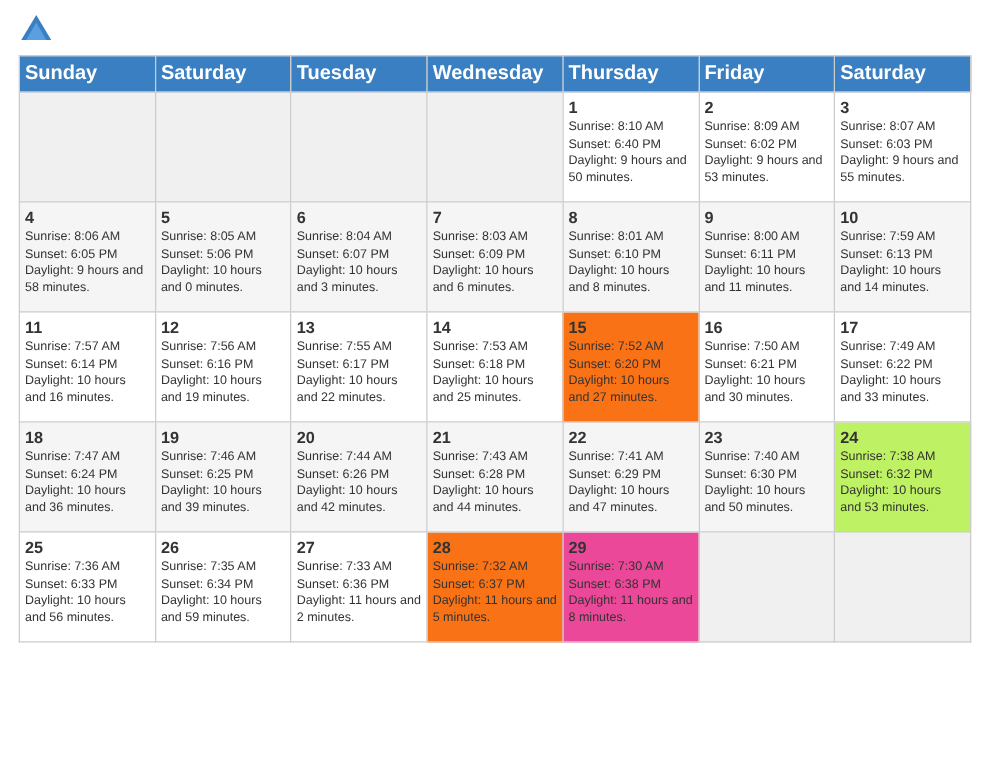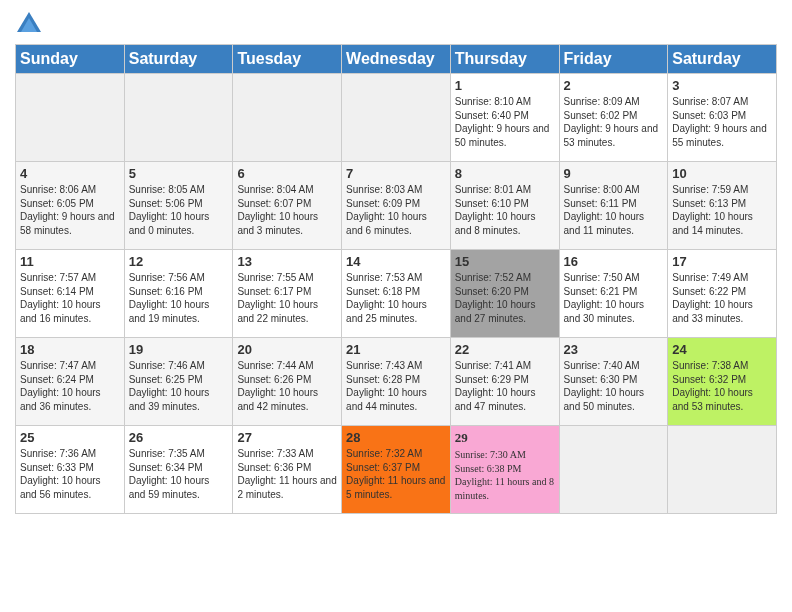--- a/index.html
+++ b/index.html
@@ -230,21 +230,21 @@
 Daylight: 10 hours
 and 22 minutes.</div>
         </td>
         <td style="background: rgb(255, 255, 255);">
           <span class="day-num">14</span>
           <div class="day-info">Sunrise: 7:53 AM
 Sunset: 6:18 PM
 Daylight: 10 hours
 and 25 minutes.</div>
         </td>
-        <td style="background: #a3a3a3;">
+        <td style="background: #f97316;">
           <span class="day-num">15</span>
           <div class="day-info">Sunrise: 7:52 AM
 Sunset: 6:20 PM
 Daylight: 10 hours
 and 27 minutes.</div>
         </td>
         <td style="background: rgb(255, 255, 255);">
           <span class="day-num">16</span>
           <div class="day-info">Sunrise: 7:50 AM
 Sunset: 6:21 PM
@@ -332,21 +332,21 @@
 Daylight: 11 hours
 and 2 minutes.</div>
         </td>
         <td style="background: #f97316;">
           <span class="day-num">28</span>
           <div class="day-info">Sunrise: 7:32 AM
 Sunset: 6:37 PM
 Daylight: 11 hours
 and 5 minutes.</div>
         </td>
-        <td style="background: #f9a8d4; font-family: Liberation Serif, serif;">
+        <td style="background: #ec4899;">
           <span class="day-num">29</span>
           <div class="day-info">Sunrise: 7:30 AM
 Sunset: 6:38 PM
 Daylight: 11 hours
 and 8 minutes.</div>
         </td>
         <td class="empty-cell"></td>
         <td class="empty-cell"></td>
       </tr>
     </tbody>

